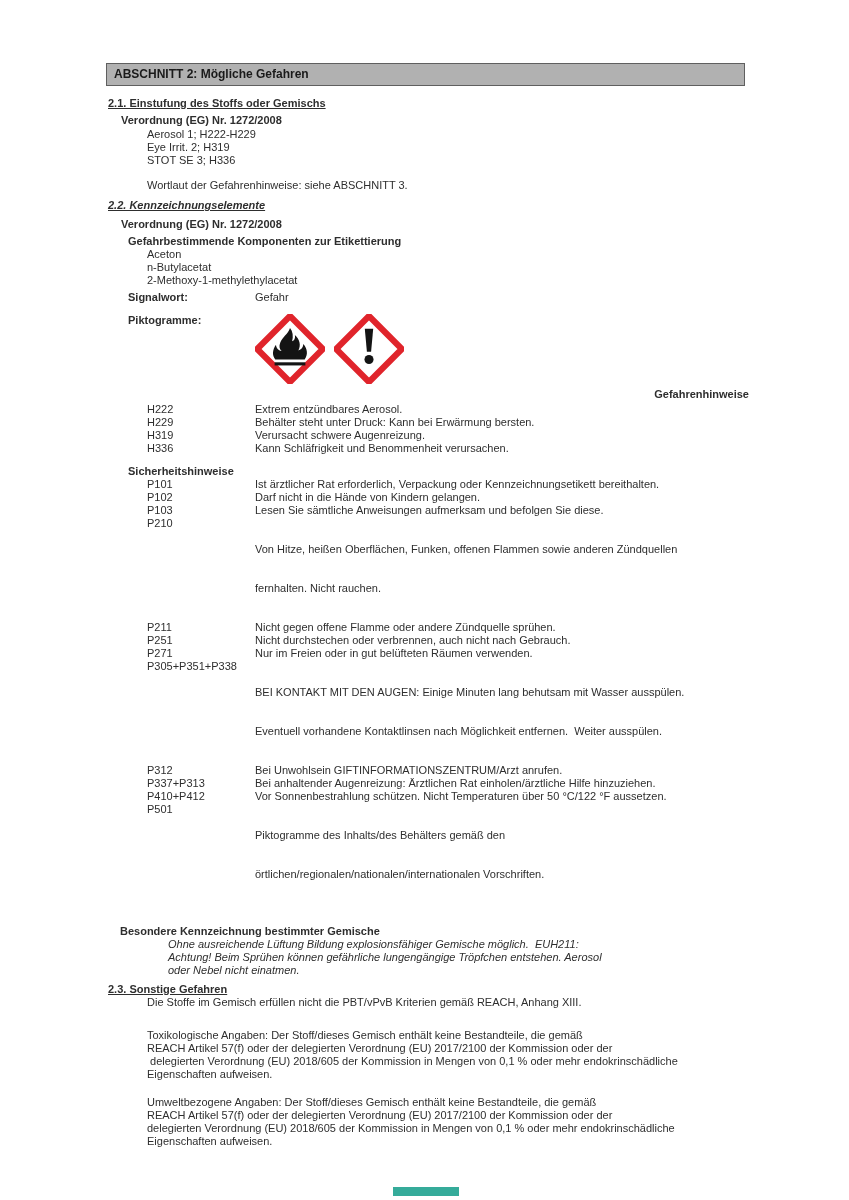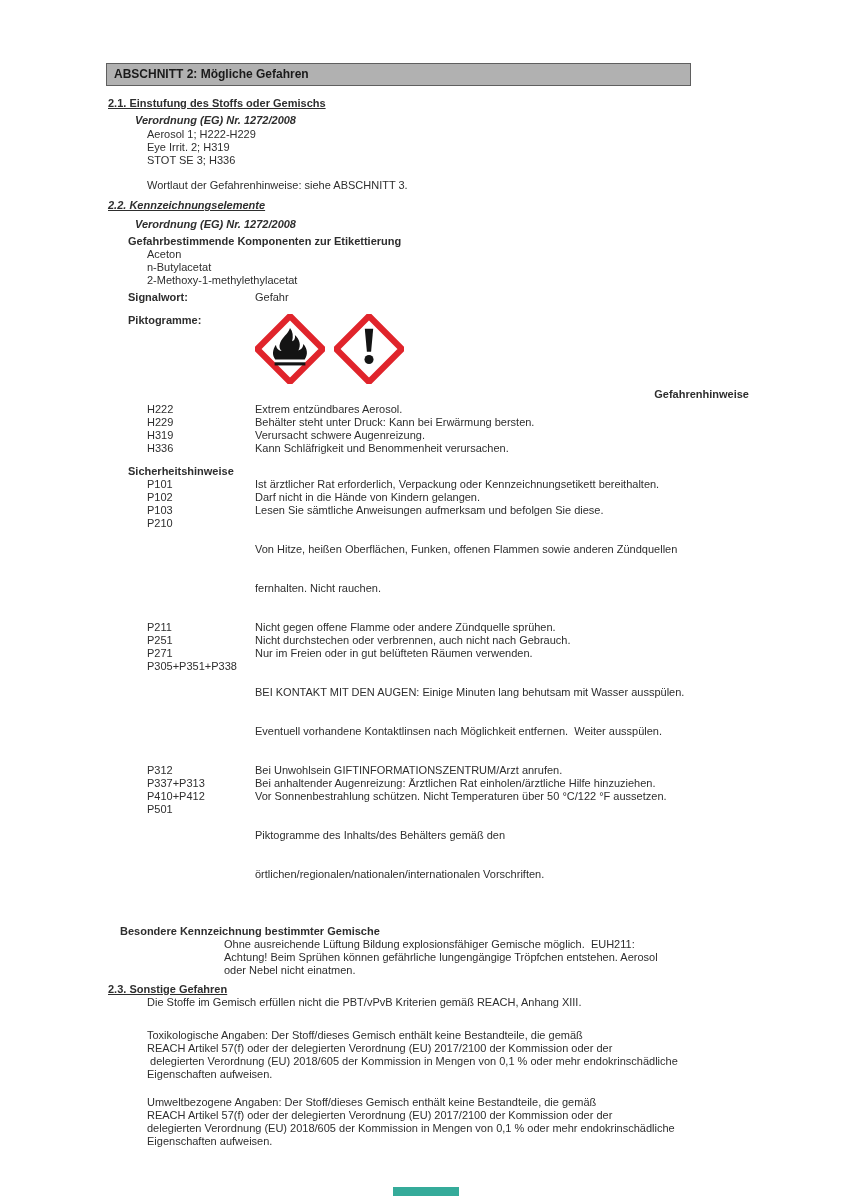--- a/index.html
+++ b/index.html
@@ -1,27 +1,27 @@
 <!DOCTYPE html>
 <html><head>
 <meta charset="utf-8">
 <style>
   html,body{margin:0;padding:0;background:#ffffff;}
   .page{position:relative;width:849px;height:1200px;background:#ffffff;overflow:hidden;
         font-family:"Liberation Sans","DejaVu Sans",sans-serif;font-size:11px;line-height:13px;color:#2e2e2e;}
   .content{position:absolute;left:106px;top:63px;width:643px;}
   .section-bar{box-sizing:border-box;height:23px;background:#b1b1b1;border:1px solid #5f5f5f;
-               padding-left:7px;font-weight:bold;font-size:12px;line-height:21px;color:#1a1a1a;width:585px;}
+               padding-left:7px;font-weight:bold;font-size:12px;line-height:21px;color:#1a1a1a;width:639px;}
   .b{font-weight:bold;}
   .u{text-decoration:underline;}
   .ml2{margin-left:2px;}
-  .ml15{margin-left:29px;font-style:italic;}
+  .ml15{margin-left:15px;}
   .ml22{margin-left:22px;}
   .ml41{margin-left:41px;}
-  .ml149{margin-left:118px;}
+  .ml149{margin-left:62px;font-style:italic;}
   .line{white-space:pre;}
   .row{display:flex;white-space:pre;}
   .row .code{flex:0 0 108px;}
   .h21{margin-top:11px;}
   .reg1{margin-top:4px;}
   .cls{margin-top:1px;}
   .wortlaut{margin-top:12px;}
   .h22{margin-top:7px;font-style:italic;}
   .reg2{margin-top:6px;}
   .komp{margin-top:4px;}

